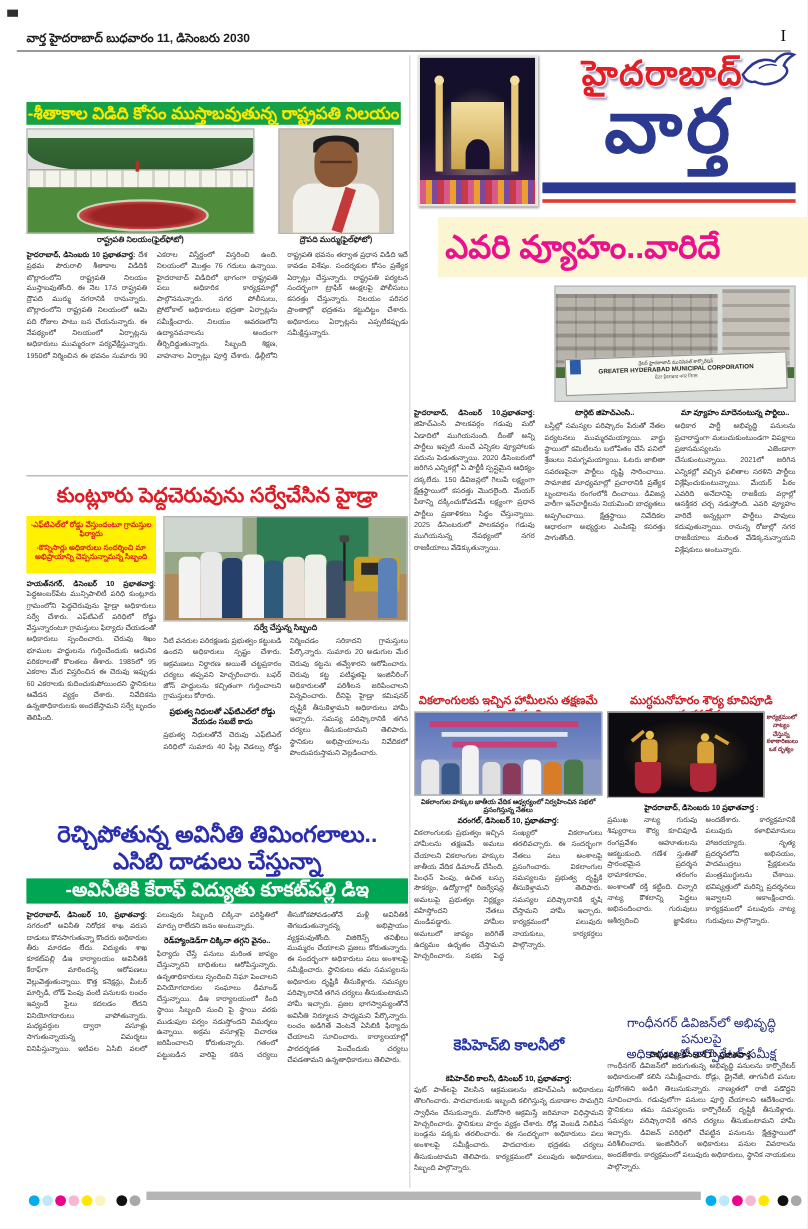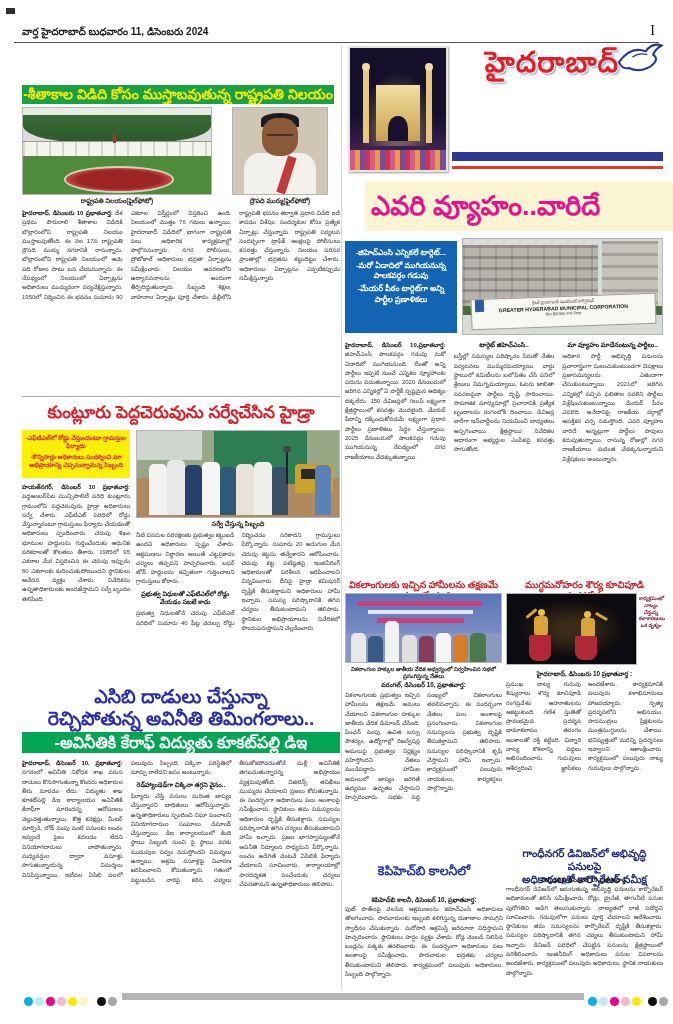--- a/index.html
+++ b/index.html
@@ -22,33 +22,33 @@
   .yb{background:#fff100;box-sizing:border-box;padding:2px 2px;}
   .yb p{margin:2px 1px;text-align:center;font-weight:bold;color:#e01b24;font-size:6.2px;line-height:1.35;}
   .bb{background:#1464b4;box-sizing:border-box;padding:4px 3px;}
   .bb p{margin:3px 2px;text-align:center;font-weight:bold;color:#ffffff;font-size:7.8px;line-height:1.3;}
   .city{font-size:29px;font-weight:bold;color:#e31e25;letter-spacing:1px;text-shadow:1px 1px 0 #fff,-1px -1px 0 #fff,2px 2px 2px rgba(40,40,120,.5);}
   .vartha{font-size:62px;font-weight:bold;color:#2b3990;text-align:center;line-height:1;letter-spacing:3px;}
   .band{background:#fcf5d2;}
   .strategy-hl{color:#ec108c;font-size:27px;font-weight:bold;line-height:50px;padding-left:6px;}
   .mid-hl{color:#d32027;font-size:9.5px;font-weight:bold;text-align:center;line-height:1.2;}
   .kphb-hl{color:#2335a8;font-size:12.5px;font-weight:bold;text-align:center;line-height:1.2;}
-  .gandhi-hl{color:#222a80;font-size:10.5px;font-weight:bold;text-align:center;line-height:1.25;}
+  .gandhi-hl{color:#222a80;font-size:10.5px;font-weight:normal;text-align:center;line-height:1.25;}
   .dl-center{font-size:6.3px;font-weight:bold;text-align:center;color:#111;}
   .dot{display:inline-block;width:9px;height:9px;border-radius:50%;margin-right:2px;vertical-align:middle;}
   .person{border-radius:5px 5px 0 0;}
   .rule{background:#9a9a9a;}
 </style>
 </head>
 <body>
 
 <div class="page">
 
   <div class="abs" style="left:6px;top:8px;width:9px;height:6px;background:#2f2f2f;"></div>
-  <div class="abs" style="left:22px;top:26px;font-size:10px;font-weight:bold;color:#1c1c1c;">వార్త హైదరాబాద్ బుధవారం 11, డిసెంబరు 2024</div>
+  <div class="abs" style="left:22px;top:26px;font-size:10px;font-weight:bold;color:#1c1c1c;">వార్త హైదరాబాద్ బుధవారం 11, డిసెంబరు 2030</div>
   <div class="abs" style="right:18px;top:23px;font-size:14px;font-family:'Liberation Serif',serif;color:#111;">I</div>
   <div class="abs rule" style="left:14px;top:42px;width:645px;height:1px;background:#555;"></div>
   <div class="abs" style="left:341px;top:46px;width:1px;height:944px;background:#d8d8d8;"></div>
 
   <div class="abs green-strip" style="left:22px;top:85px;width:312px;height:19px;font-size:14px;line-height:19px;">-శీతాకాల విడిది కోసం ముస్తాబవుతున్న రాష్ట్రపతి నిలయం</div>
 
   <div class="ph" style="left:22px;top:107px;width:190px;height:88px;">
     <div class="abs" style="left:0;top:0;width:100%;height:14%;background:#e6ece4;"></div>
     <div class="abs" style="left:0;top:8%;width:100%;height:32%;background:linear-gradient(180deg,#356b35,#2e5a2e);border-radius:0 0 30% 30%/0 0 60% 60%;"></div>
     <div class="abs" style="left:0;top:38%;width:100%;height:18%;background:#f4f3ec;border-top:1px solid #9a9a90;background-image:repeating-linear-gradient(90deg,rgba(70,70,60,.18) 0 2px,transparent 2px 13px);"></div>
@@ -99,22 +99,22 @@
     <div class="abs" style="left:72.5%;top:18%;width:8px;height:6px;background:#444;border-radius:2px;"></div>
   </div>
   <div class="cap" style="left:136px;top:520px;width:204px;">సర్వే చేస్తున్న సిబ్బంది</div>
   <div class="abs bodytxt cols2" style="left:136px;top:531px;width:204px;height:150px;">
     <span>నీటి వనరుల పరిరక్షణకు ప్రభుత్వం కట్టుబడి ఉందని అధికారులు స్పష్టం చేశారు. ఆక్రమణలు నిర్ధారణ అయితే చట్టప్రకారం చర్యలు తప్పవని హెచ్చరించారు. బఫర్ జోన్ హద్దులను కచ్చితంగా గుర్తించాలని గ్రామస్తులు కోరారు.</span>
     <div class="xh">ప్రభుత్వ నిధులతో ఎఫ్‌టిఎల్‌లో రోడ్డు వేయడం సబబే కాదు</div>
     <span>ప్రభుత్వ నిధులతోనే చెరువు ఎఫ్‌టిఎల్ పరిధిలో సుమారు 40 ఫీట్ల వెడల్పు రోడ్డు నిర్మించడం సరికాదని గ్రామస్తులు పేర్కొన్నారు. సుమారు 20 అడుగుల మేర చెరువు కట్టను తవ్వేశారని ఆరోపించారు. చెరువు కట్ట పటిష్ఠతపై ఇంజినీరింగ్ అధికారులతో పరిశీలన జరిపించాలని విన్నవించారు. దీనిపై హైడ్రా కమిషనర్ దృష్టికి తీసుకెళ్తామని అధికారులు హామీ ఇచ్చారు. సమస్య పరిష్కారానికి తగిన చర్యలు తీసుకుంటామని తెలిపారు. స్థానికుల అభిప్రాయాలను నివేదికలో పొందుపరుస్తామని వెల్లడించారు.</span>
   </div>
 
   <div class="abs hl-center acb-hl" style="left:22px;top:686px;width:318px;">
+    <div>రెచ్చిపోతున్న అవినీతి తిమింగలాలు..</div>
     <div>ఎసిబి దాడులు చేస్తున్నా</div>
-    <div>రెచ్చిపోతున్న అవినీతి తిమింగలాలు..</div>
   </div>
   <div class="abs acb-strip" style="left:22px;top:732px;width:318px;height:21px;">-అవినీతికి కేరాఫ్ విద్యుతు కూకట్‌పల్లి డిఇ కార్యాలయం..</div>
   <div class="abs bodytxt cols3" style="left:22px;top:759px;width:318px;height:230px;">
     <span class="dl">హైదరాబాద్, డిసెంబర్ 10, ప్రభాతవార్త: </span><span>నగరంలో అవినీతి నిరోధక శాఖ వరుస దాడులు కొనసాగుతున్నా కొందరు అధికారుల తీరు మారడం లేదు. విద్యుతు శాఖ కూకట్‌పల్లి డిఇ కార్యాలయం అవినీతికి కేరాఫ్‌గా మారిందన్న ఆరోపణలు వెల్లువెత్తుతున్నాయి. కొత్త కనెక్షన్లు, మీటర్ మార్పిడి, లోడ్ పెంపు వంటి పనులకు లంచం ఇవ్వందే ఫైలు కదలడం లేదని వినియోగదారులు వాపోతున్నారు. మధ్యవర్తుల ద్వారా వసూళ్లు సాగుతున్నాయన్న విమర్శలు వినిపిస్తున్నాయి. ఇటీవల ఏసిబి వలలో పలువురు సిబ్బంది చిక్కినా పరిస్థితిలో మార్పు రాలేదని జనం అంటున్నారు.</span>
     <div class="xh">రెడ్‌హ్యాండెడ్‌గా చిక్కినా తగ్గని వైనం..</div>
     <span>ఫిర్యాదు చేస్తే పనులు మరింత జాప్యం చేస్తున్నారని బాధితులు ఆరోపిస్తున్నారు. ఉన్నతాధికారులు స్పందించి నిఘా పెంచాలని వినియోగదారుల సంఘాలు డిమాండ్ చేస్తున్నాయి. డిఇ కార్యాలయంలో కింది స్థాయి సిబ్బంది నుంచి పై స్థాయి వరకు ముడుపుల పర్వం నడుస్తోందని విమర్శలు ఉన్నాయి. అక్రమ వసూళ్లపై విచారణ జరిపించాలని కోరుతున్నారు. గతంలో పట్టుబడిన వారిపై కఠిన చర్యలు తీసుకోకపోవడంతోనే మళ్లీ అవినీతికి తెగబడుతున్నారన్న అభిప్రాయం వ్యక్తమవుతోంది. విజిలెన్స్ తనిఖీలు ముమ్మరం చేయాలని ప్రజలు కోరుతున్నారు. ఈ సందర్భంగా అధికారులు పలు అంశాలపై సమీక్షించారు. స్థానికులు తమ సమస్యలను అధికారుల దృష్టికి తీసుకెళ్లారు. సమస్యల పరిష్కారానికి తగిన చర్యలు తీసుకుంటామని హామీ ఇచ్చారు. ప్రజల భాగస్వామ్యంతోనే అవినీతి నిర్మూలన సాధ్యమని పేర్కొన్నారు. లంచం అడిగితే వెంటనే ఏసిబికి ఫిర్యాదు చేయాలని సూచించారు. కార్యాలయాల్లో పారదర్శకత పెంచేందుకు చర్యలు చేపడతామని ఉన్నతాధికారులు తెలిపారు.</span>
   </div>
 
   <div class="ph" style="left:348px;top:46px;width:100px;height:126px;background:linear-gradient(180deg,#14102c 0 55%,#38204a 80%,#5a2a50 100%);border:2px solid #e8e4da;box-shadow:1px 1px 2px rgba(0,0,0,.4);">
     <div class="abs" style="left:10%;top:20%;width:80%;height:60%;background:radial-gradient(ellipse at 50% 70%,rgba(255,230,160,.5),transparent 70%);"></div>
@@ -126,32 +126,28 @@
     <div class="abs" style="left:78%;top:12%;width:8px;height:8px;background:#f2dfa2;border-radius:50%;"></div>
     <div class="abs" style="left:0;top:84%;width:100%;height:16%;background:repeating-linear-gradient(90deg,#d85a8a 0 5px,#e8a030 5px 10px,#7a4aa0 10px 15px,#c83a4a 15px 20px);"></div>
   </div>
   <div class="abs city" style="left:455px;top:46px;width:164px;text-align:right;">హైదరాబాద్</div>
   <span class="abs" style="left:614px;top:40px;width:50px;height:36px;">
     <svg width="50" height="36" viewBox="0 0 60 42">
         <path d="M6 26 Q20 6 38 13 Q46 2 57 6 Q49 11 47 17 Q55 23 44 31 Q30 39 18 33 Q10 35 6 26 Z" fill="#ffffff" stroke="#2b3990" stroke-width="2.5"></path>
         <path d="M22 20 Q30 14 40 17" fill="none" stroke="#2b3990" stroke-width="1.5"></path>
       </svg>
   </span>
+  <div class="abs vartha" style="left:452px;top:76px;width:211px;">వార్త</div>
   <div class="abs" style="left:452px;top:152px;width:211px;height:9px;background:#2b3990;"></div>
   <div class="abs" style="left:452px;top:166px;width:211px;height:3px;background:#e5392e;"></div>
 
   <div class="abs band" style="left:345px;top:181px;width:318px;height:50px;margin-left:20px;">
     <div class="strategy-hl">ఎవరి వ్యూహం..వారిదే</div>
   </div>
 
-  <div class="abs bb" style="left:345px;top:241px;width:112px;height:92px;">
-    <p>-జిహెచ్ఎంసి ఎన్నికలే టార్గెట్...</p>
-    <p>-మరో ఏడాదిలో ముగియనున్న పాలకవర్గం గడువు</p>
-    <p>-మేయర్ పీఠం టార్గెట్‌గా అన్ని పార్టీల ప్రణాళికలు</p>
-  </div>
 
   <div class="ph" style="left:462px;top:238px;width:201px;height:97px;background:#d8dcd8;">
     <div class="abs" style="left:0;top:6%;width:68%;height:70%;background:#b8b4ac;background-image:repeating-linear-gradient(180deg,rgba(80,75,70,.35) 0 3px,transparent 3px 11px),repeating-linear-gradient(90deg,rgba(80,75,70,.2) 0 2px,transparent 2px 16px);"></div>
     <div class="abs" style="left:70%;top:2%;width:28%;height:78%;background:#c6c2ba;background-image:repeating-linear-gradient(180deg,rgba(80,75,70,.28) 0 3px,transparent 3px 12px);"></div>
     <div class="abs" style="left:0;top:70%;width:100%;height:10%;background:#4a6e3a;"></div>
     <div class="abs" style="left:4%;top:60%;width:92%;height:30%;background:#f8f8f2;border:1px solid #999;transform:rotate(-2deg);text-align:center;overflow:hidden;">
       <div style="font-size:4px;color:#333;margin-top:2px;">గ్రేటర్ హైదరాబాద్ మునిసిపల్ కార్పొరేషన్</div>
       <div style="font-size:5.2px;font-weight:bold;color:#1c1c1c;">GREATER HYDERABAD MUNICIPAL CORPORATION</div>
       <div style="font-size:4px;color:#444;">ग्रेटर हैदराबाद नगर निगम</div>
     </div>

